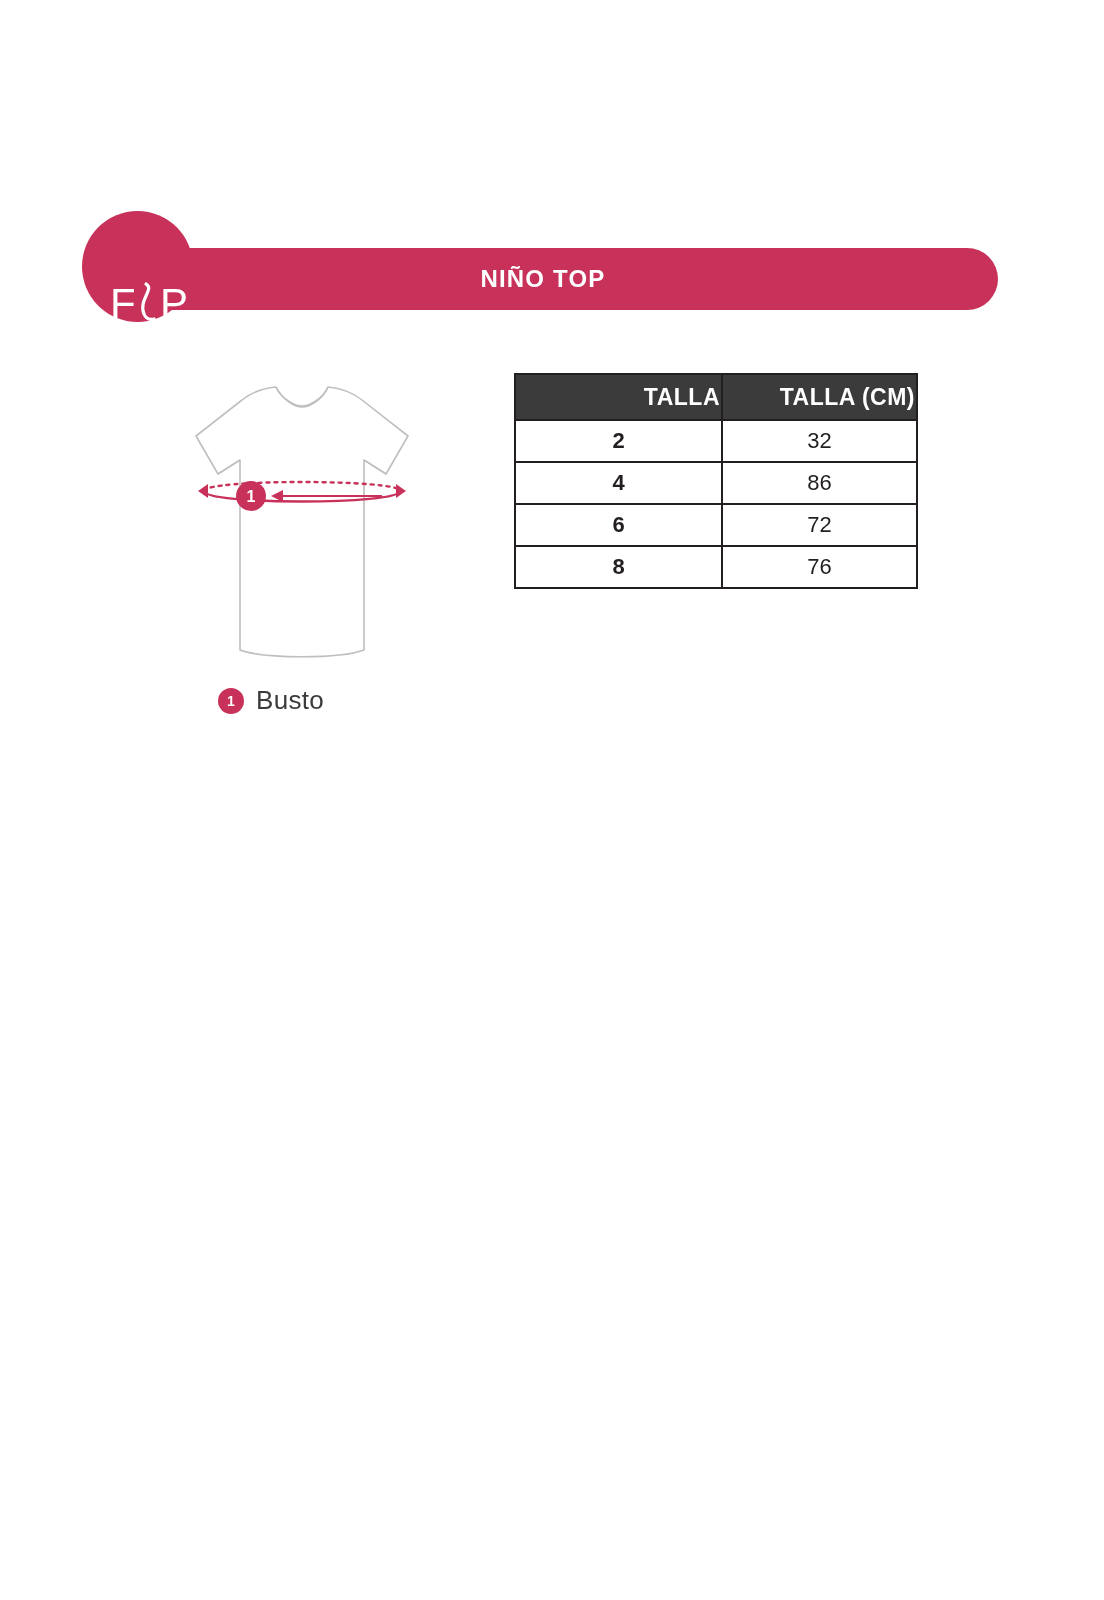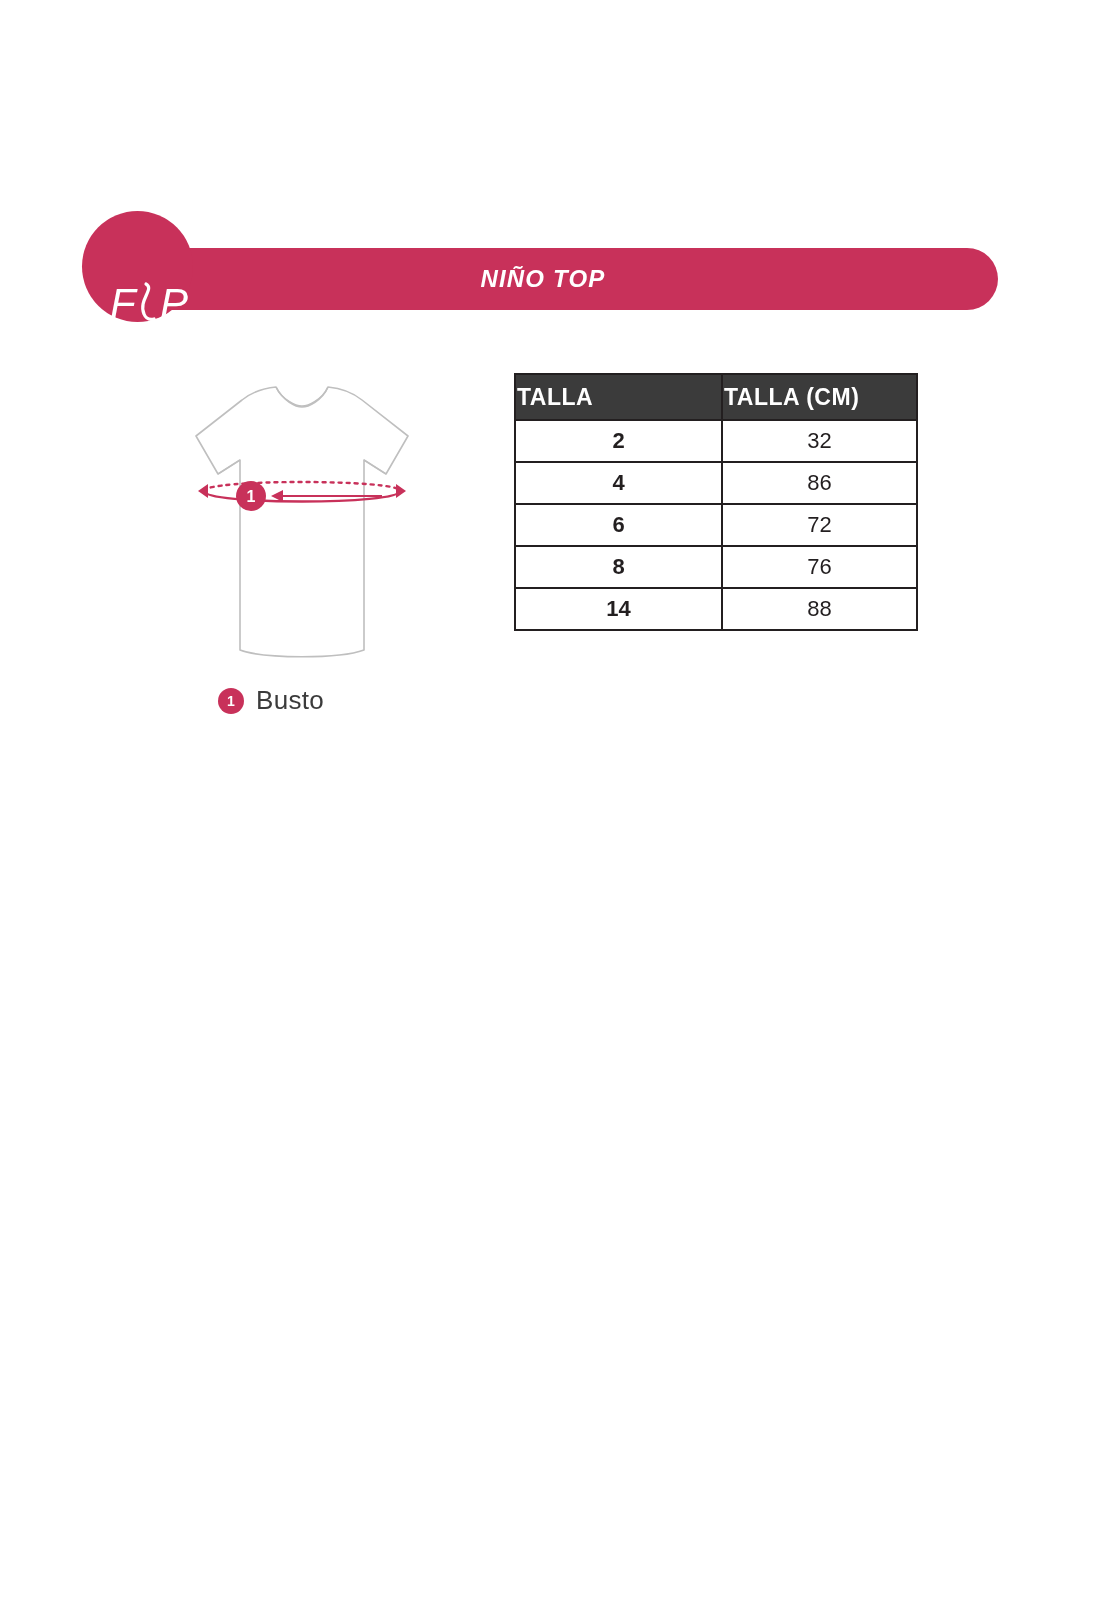--- a/index.html
+++ b/index.html
@@ -16,21 +16,20 @@
     overflow: hidden;
   }
 
   
   .header {
     position: absolute;
     left: 88px;
     top: 248px;
     width: 910px;
     height: 62px;
-    font-style: italic;
   }
   .header-bar {
     position: absolute;
     left: 0;
     top: 0;
     width: 910px;
     height: 62px;
     background: #c8315a;
     border-radius: 31px;
   }
@@ -109,21 +108,21 @@
     border-collapse: collapse;
     table-layout: fixed;
   }
   .size-table th {
     background: #3b3b3b;
     color: #ffffff;
     font-size: 23px;
     font-weight: bold;
     letter-spacing: 0.5px;
     height: 42px;
-    text-align: left;
+    text-align: right;
     border: 2px solid #231f20;
   }
   .size-table td {
     height: 38px;
     text-align: center;
     font-size: 22px;
     border: 2px solid #231f20;
     background: #ffffff;
   }
   .size-table td.size-col {
@@ -209,18 +208,14 @@
       <td>86</td>
     </tr>
     <tr>
       <td class="size-col">6</td>
       <td>72</td>
     </tr>
     <tr>
       <td class="size-col">8</td>
       <td>76</td>
     </tr>
-    <tr>
-      <td class="size-col">14</td>
-      <td>88</td>
-    </tr>
   </tbody>
 </table>
 
 </body></html>

